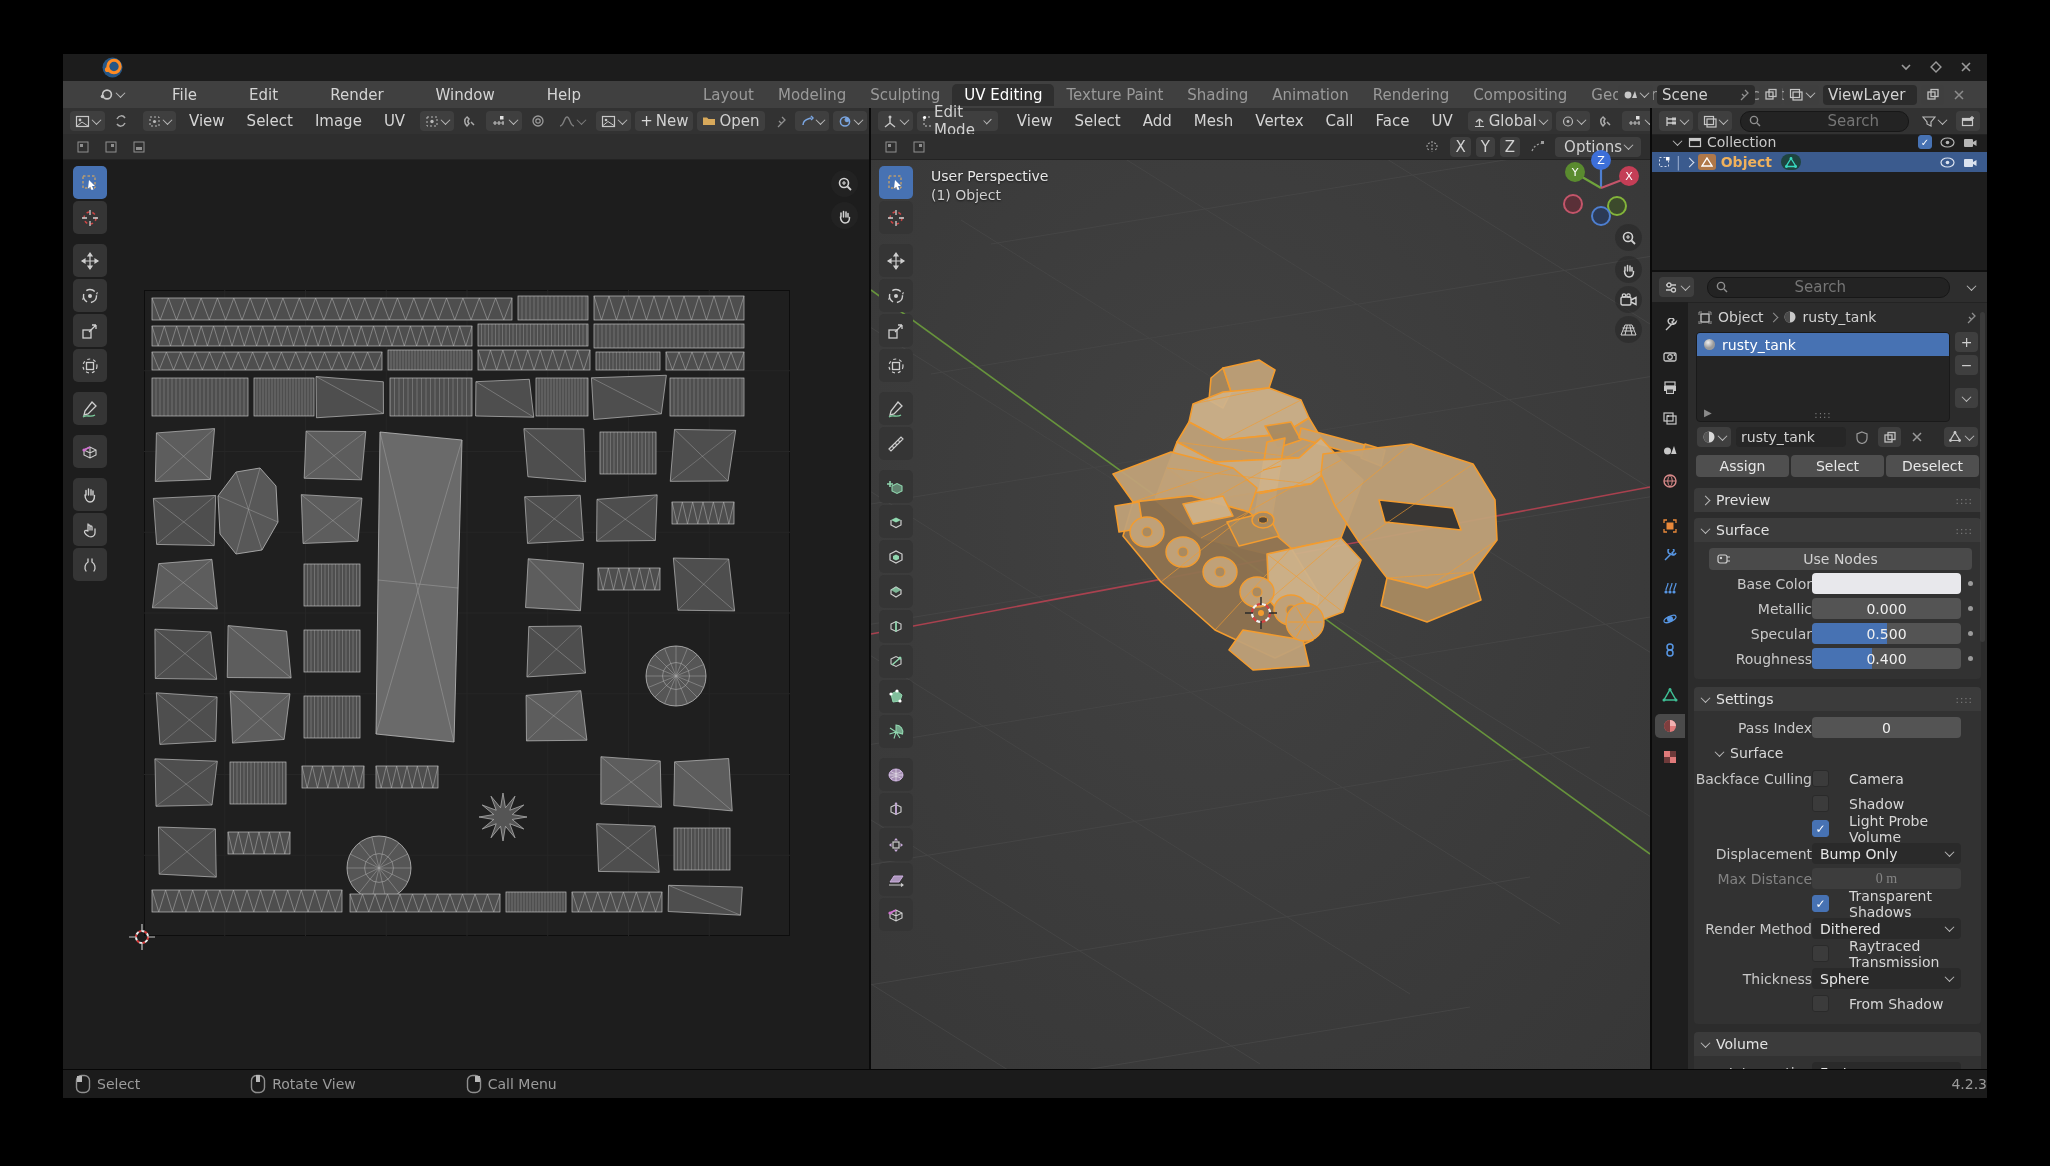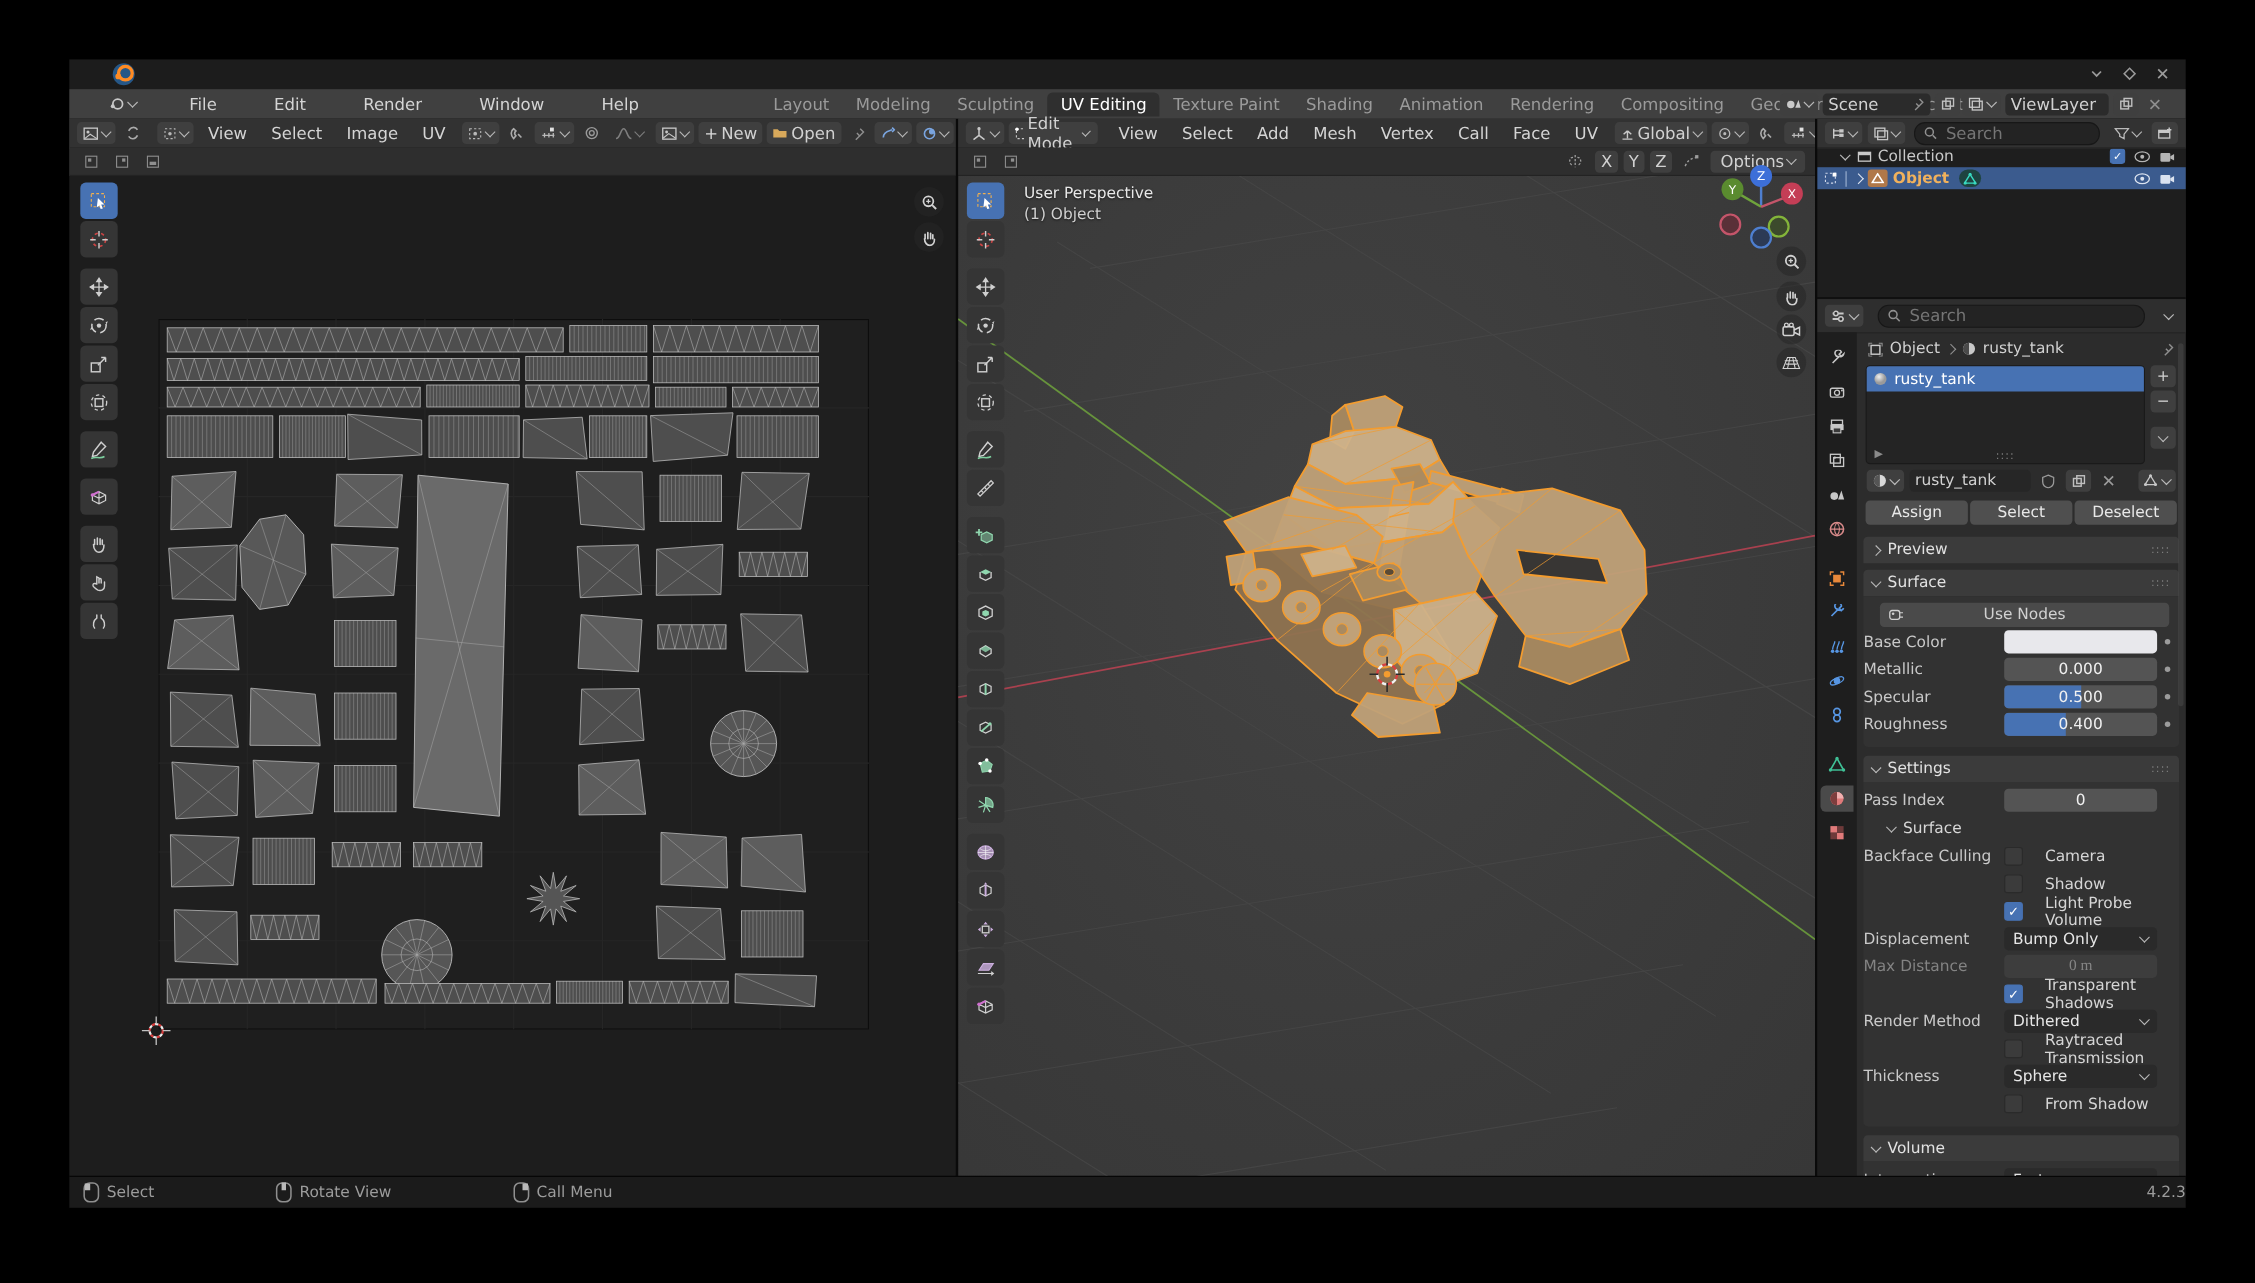--- a/index.html
+++ b/index.html
@@ -30,30 +30,30 @@
   .toolcol{position:absolute;display:flex;flex-direction:column;gap:2px;}
   .tool{width:34px;height:33px;background:#353535;border-radius:5px;display:flex;align-items:center;justify-content:center;}
   .tool.active{background:#4772b3;}
   .tool.gap{margin-top:8px;}
   
   .ovtext{position:absolute;color:#e8e8e8;font-size:14px;text-shadow:0 1px 2px rgba(0,0,0,.6);}
   .navball{position:absolute;width:27px;height:27px;border-radius:50%;background:rgba(38,38,38,.55);display:flex;align-items:center;justify-content:center;}
   
   #outliner{position:absolute;left:0;top:0;width:335px;height:162px;background:#1e1e1e;border-bottom:2px solid #101010;}
   .search{display:flex;align-items:center;gap:6px;background:#232323;border:1px solid #171717;border-radius:10px;height:19px;padding:0 8px;color:#8d8d8d;}
-  .search input{background:transparent;border:0;outline:0;color:#cfcfcf;font:inherit;width:110px;}
+  .search input{background:transparent;border:0;outline:0;color:#cfcfcf;font:inherit;width:110px;text-align:right;}
   .orow{display:flex;align-items:center;height:20px;font-size:14px;color:#c9c9c9;gap:5px;padding-left:8px;}
   .orow.sel{background:#3b5b8e;color:#ffffff;}
   #props{position:absolute;left:0;top:164px;width:335px;height:797px;background:#2c2c2c;}
   #ptabs{position:absolute;left:0;top:30px;width:36px;bottom:0;background:#1e1e1e;display:flex;flex-direction:column;align-items:center;padding-top:12px;gap:7px;}
   .ptab{width:30px;height:24px;display:flex;align-items:center;justify-content:center;border-radius:5px 0 0 5px;}
   .ptab.active{background:#4a4a4a;}
   .ptab.gapb{margin-top:14px;}
   #pbody{position:absolute;left:36px;top:30px;right:0;bottom:0;font-size:14px;}
-  .lblcol{width:118px;color:#c9c9c9;padding-right:10px;flex:none;}
+  .lblcol{width:118px;text-align:right;color:#c9c9c9;padding-right:0;flex:none;}
   .prow{display:flex;align-items:center;height:25px;padding-right:8px;}
   .field{flex:1;height:21px;background:#545454;border-radius:4px;display:flex;align-items:center;justify-content:center;color:#f0f0f0;position:relative;overflow:hidden;}
   .field .fillbar{position:absolute;left:0;top:0;bottom:0;background:#4772b3;}
   .field span{position:relative;}
   .field.disabled{background:#3d3d3d;color:#858585;font-family:Liberation Serif, serif;}
   .dd{flex:1;height:21px;background:#2a2a2a;border-radius:4px;display:flex;align-items:center;color:#e6e6e6;padding:0 8px;justify-content:space-between;}
   .dot{width:5px;height:5px;border-radius:50%;background:#9b9b9b;margin-left:7px;flex:none;}
   .cb{width:15px;height:15px;border-radius:3px;background:#3b3b3b;border:1px solid #2a2a2a;display:inline-flex;align-items:center;justify-content:center;color:#fff;font-size:12px;flex:none;}
   .cb.checked{background:#4772b3;border-color:#4772b3;}
   .cbl{margin-left:20px;color:#d6d6d6;}

